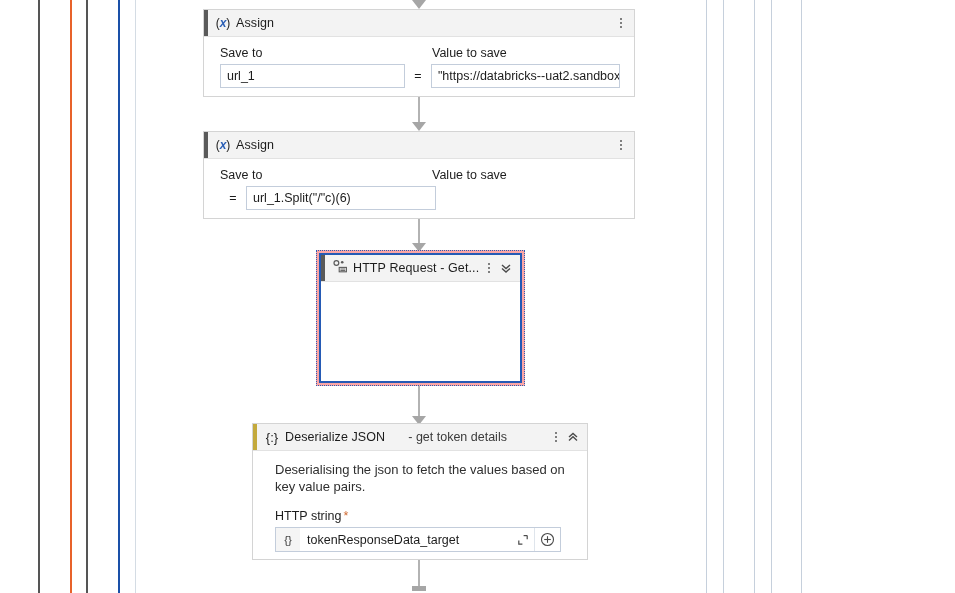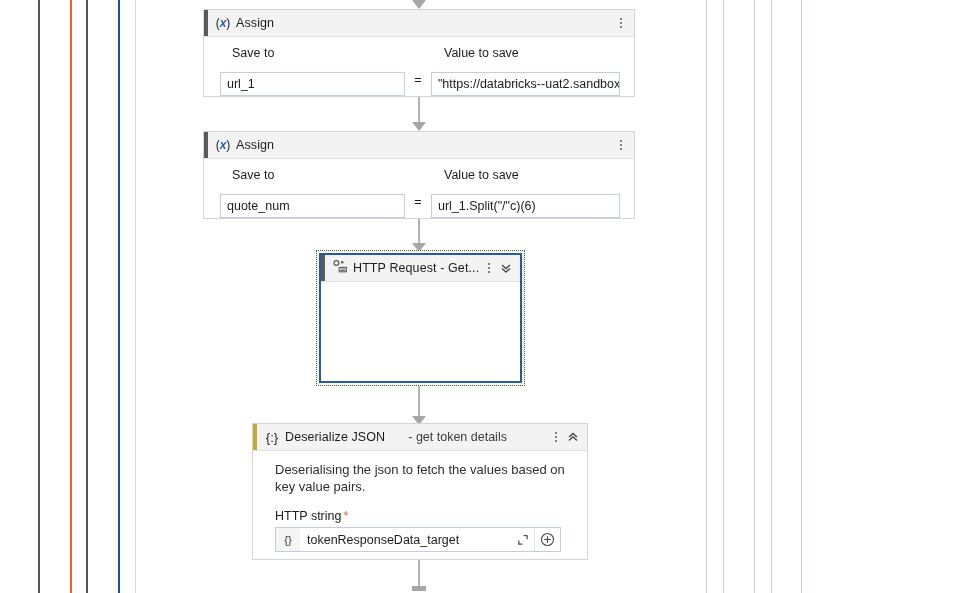--- a/index.html
+++ b/index.html
@@ -102,45 +102,44 @@
   .chev {
     width: 16px; height: 18px;
     display: flex; align-items: center; justify-content: center;
     margin-left: 2px;
     cursor: pointer;
   }
 
   
   .assign-body { padding: 9px 14px 12px 16px; }
   .assign-labels { display: flex; font-size: 12.5px; color: #1c1c1c; margin-bottom: 4px; }
-  .lab-a { width: 212px; margin-left: 12px; }
+  .lab-a { width: 212px; }
   .assign-row { display: flex; align-items: center; }
   .tb {
     height: 24px;
     border: 1px solid #c3cddb;
     background: #ffffff;
     font-size: 12.5px;
     color: #1c1c1c;
     display: flex;
     align-items: center;
     padding: 0 6px;
     overflow: hidden;
     white-space: nowrap;
-    margin-top: 8px;
   }
   .tb-save { width: 186px; }
   .eq { width: 26px; text-align: center; font-size: 12.5px; color: #1c1c1c; }
   .tb-val { width: 190px; }
 
   
   .selwrap {
     position: absolute;
     border: 1px dotted #2b5fb5;
     padding: 2px;
-    background: #fef9c3;
+    background: #fca5a5;
   }
   .selwrap .node {
     position: relative;
     left: 0; top: 0;
     border: 2px solid #245ab5;
   }
   .http-body { padding: 10px 12px 10px 14px; }
   .http-desc {
     font-size: 12.2px;
     color: #2f2f2f;
@@ -291,21 +290,20 @@
           <i></i>
           <i></i>
         </div>
     </div>
     <div class="assign-body">
       <div class="assign-labels">
         <div class="lab-a">Save to</div>
         <div>Value to save</div>
       </div>
       <div class="assign-row">
-        <div class="tb tb-save">quote_num</div>
         <div class="eq">=</div>
         <div class="tb tb-val">url_1.Split("/"c)(6)</div>
       </div>
     </div>
   </div>
 
   <div class="selwrap" style="left:316px;top:250px;width:209px;height:136px;">
     <div class="node" style="width:100%;height:100%;">
       <div class="node-head">
         <div class="accent" style="background:#5a5a5a;"></div>

